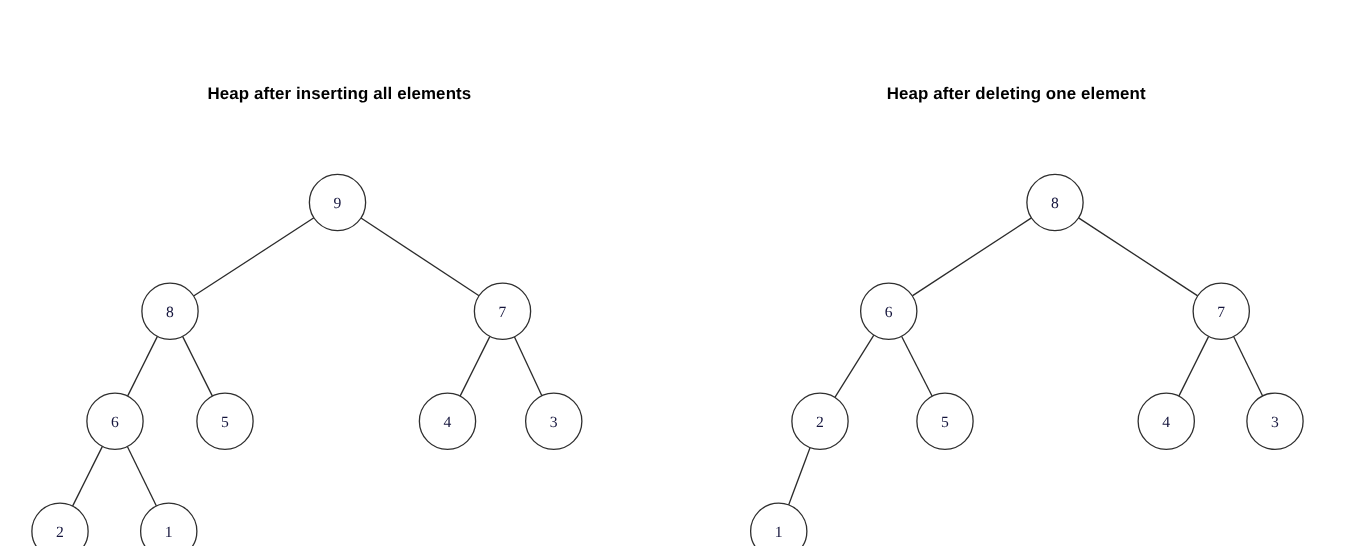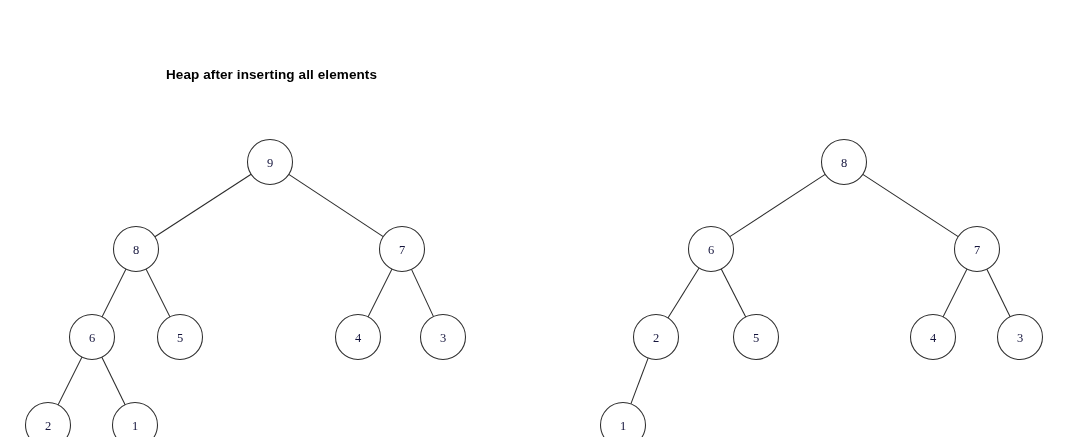--- a/index.html
+++ b/index.html
@@ -121,20 +121,21 @@
           <text x="48" y="385.5" class="node-label">2</text>
         </g>
         <g>
           <circle cx="135" cy="385" r="22.5" class="node-circle"></circle>
           <text x="135" y="385.5" class="node-label">1</text>
         </g>
       </svg>
   </div>
 
   <div class="panel panel-right">
+    <div class="panel-title">Heap after deleting one element</div>
     <svg class="tree-canvas" viewBox="0 0 544 437" preserveAspectRatio="xMidYMid meet" id="svg-panel-1">
         <line x1="280.1706781189813" y1="134.31692483946338" x2="184.82932188101873" y2="196.68307516053662" class="edge-line"></line>
         <line x1="317.8293218810187" y1="134.31692483946338" x2="413.1706781189813" y2="196.68307516053662" class="edge-line"></line>
         <line x1="154.07502384992844" y1="228.0799618401145" x2="122.92497615007154" y2="277.9200381598855" class="edge-line"></line>
         <line x1="176.2440096070013" y1="229.03272989813584" x2="200.7559903929987" y2="276.9672701018642" class="edge-line"></line>
         <line x1="421.93769410125094" y1="229.12461179749812" x2="398.06230589874906" y2="276.8753882025019" class="edge-line"></line>
         <line x1="441.87810757572515" y1="229.2156620154375" x2="465.12189242427485" y2="276.7843379845625" class="edge-line"></line>
         <line x1="103.09972256426119" y1="318.0674064953035" x2="85.90027743573881" y2="363.9325935046965" class="edge-line"></line>
         <g>
           <circle cx="299" cy="122" r="22.5" class="node-circle"></circle>

